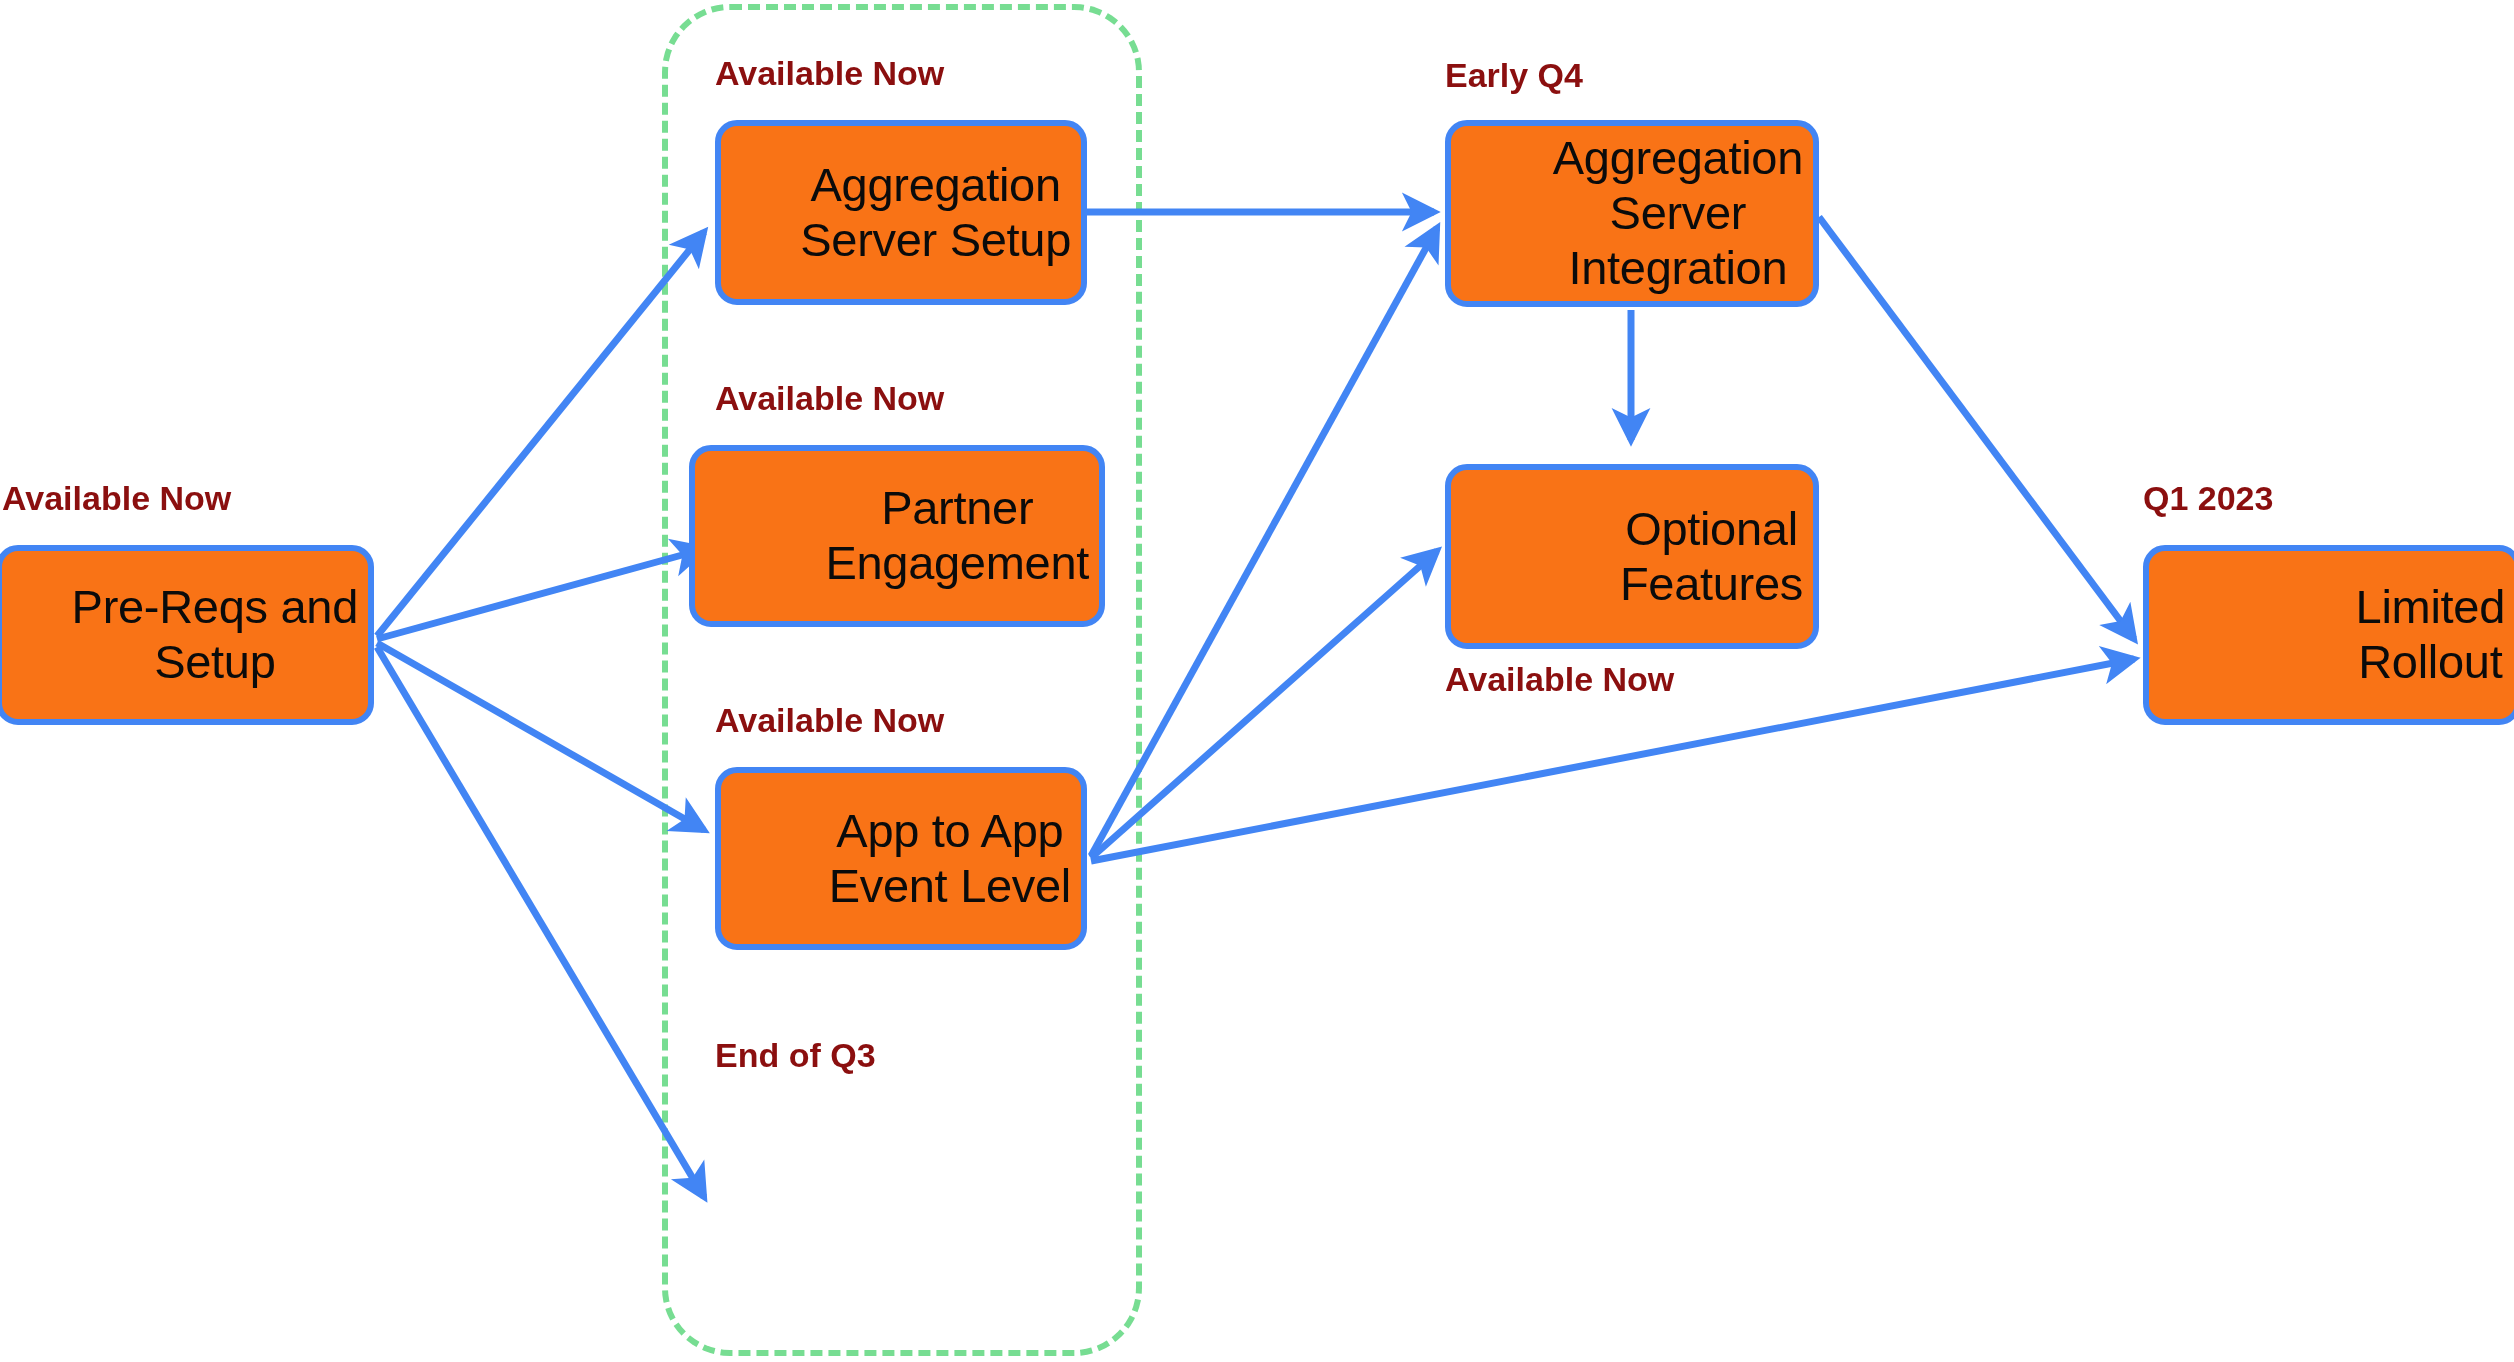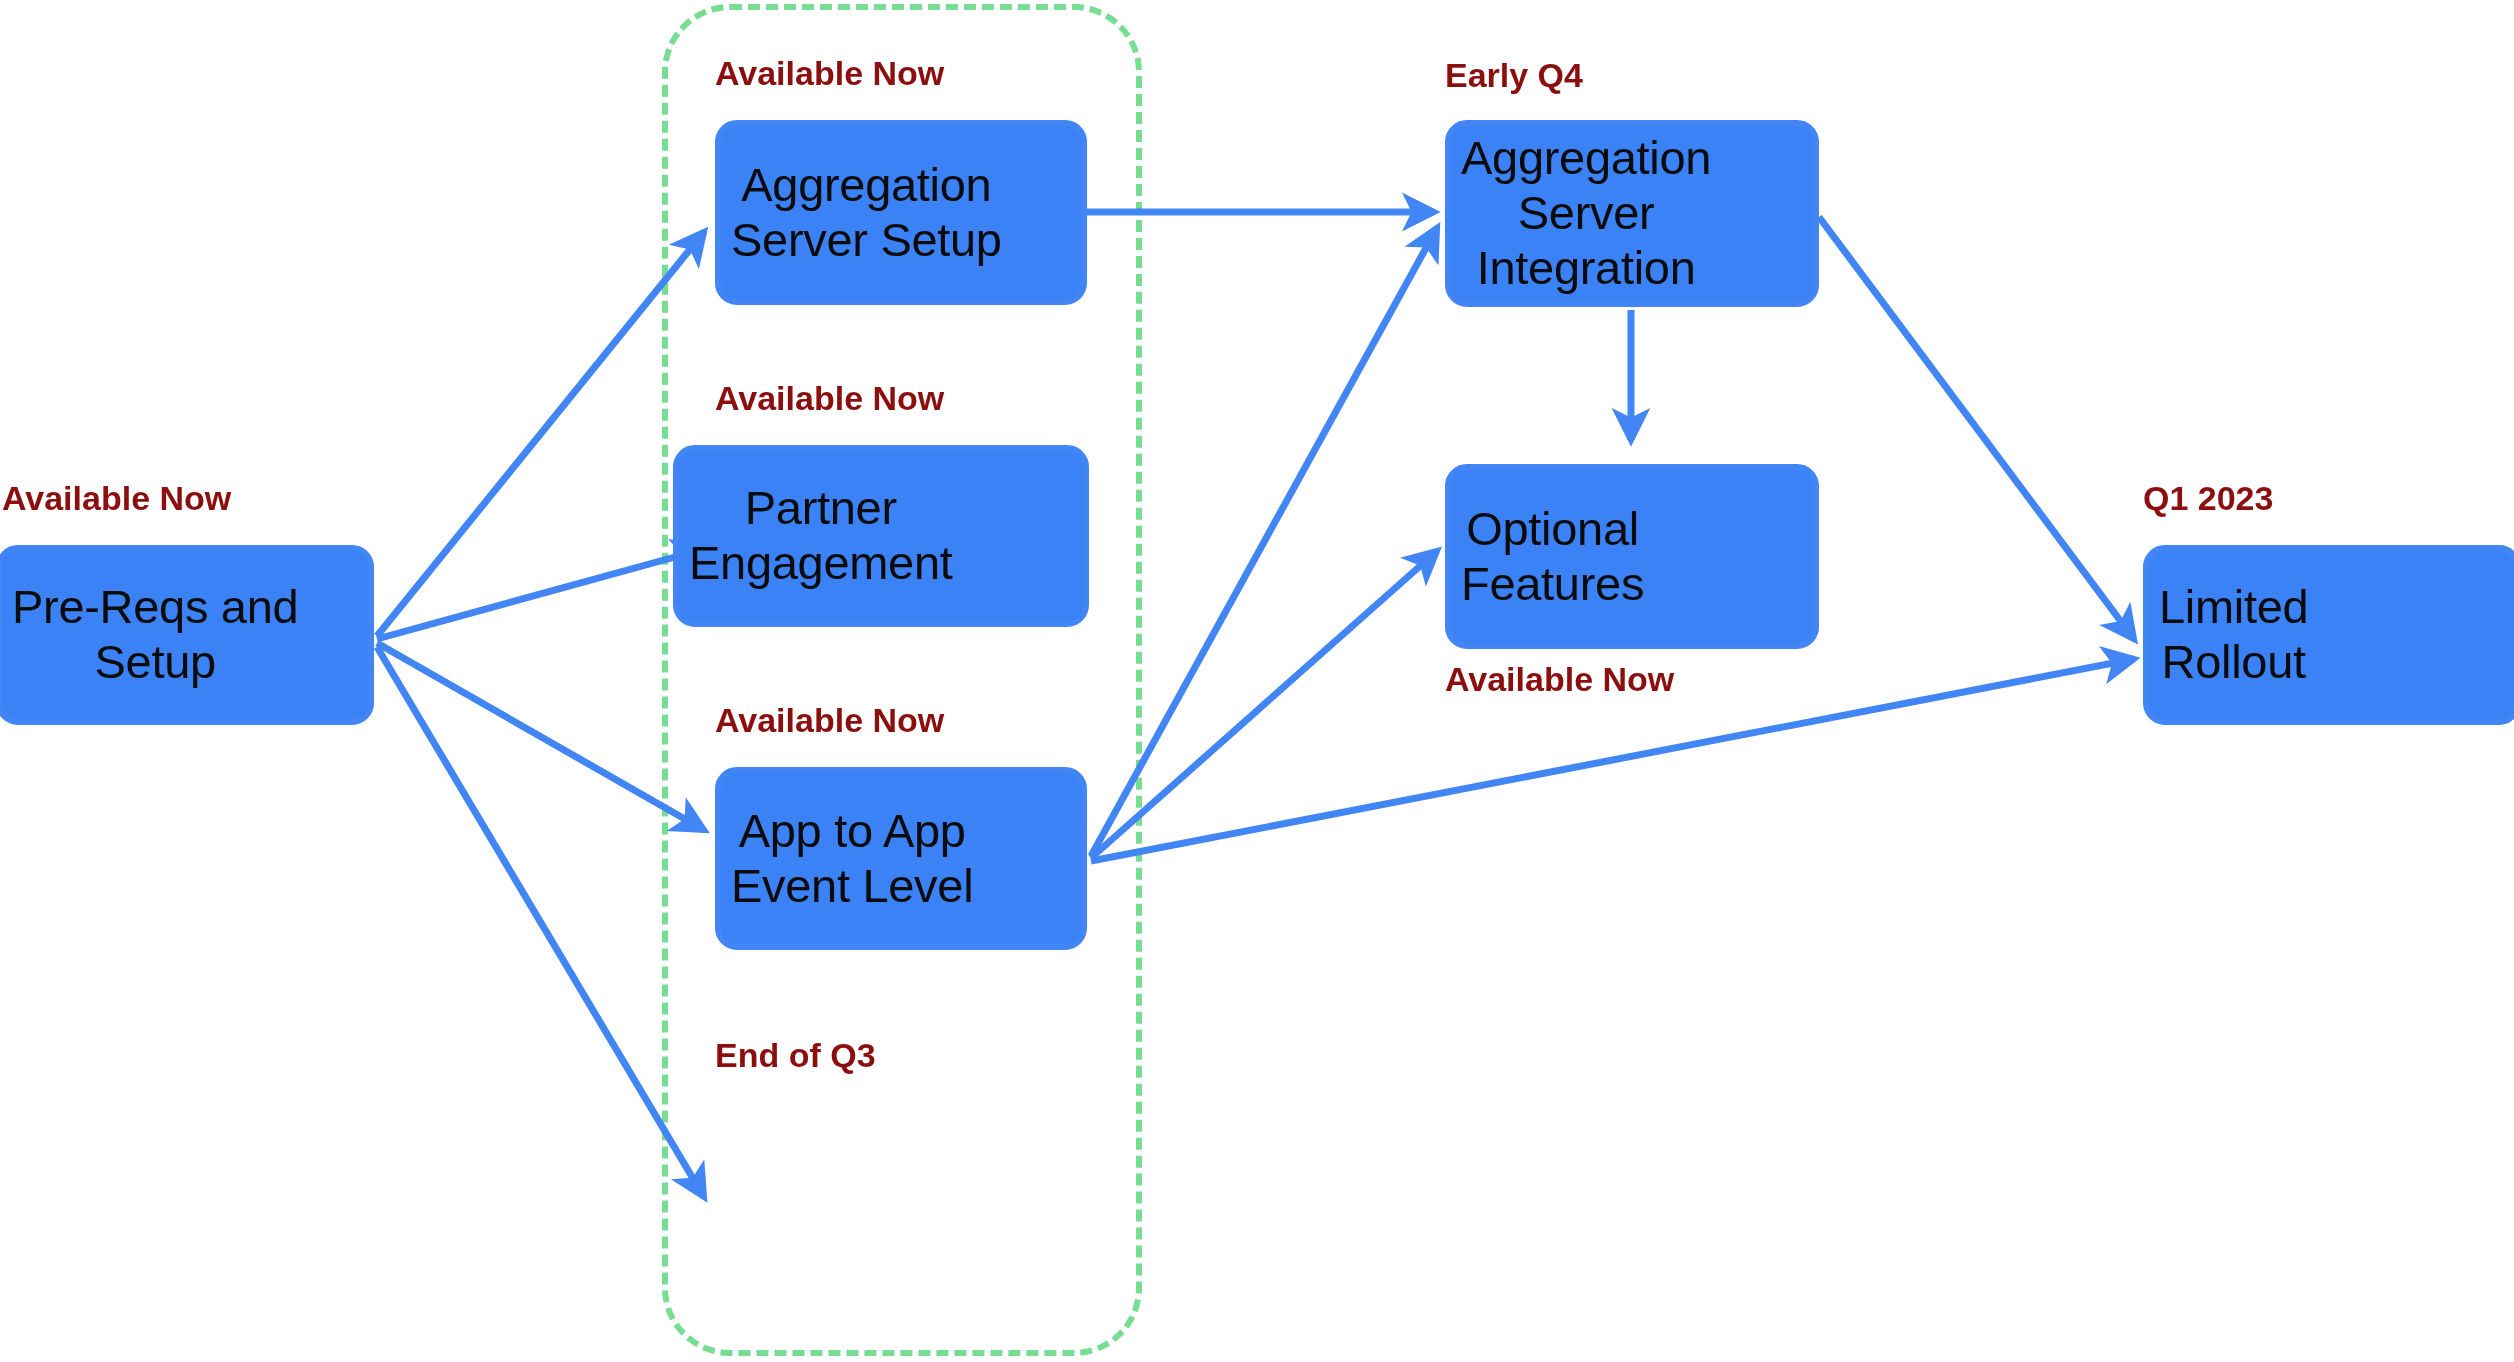--- a/index.html
+++ b/index.html
@@ -30,24 +30,24 @@
     box-sizing: border-box;
     border: 6px dashed #77dd92;
     border-radius: 68px;
     background: transparent;
   }
   .node {
     position: absolute;
     box-sizing: border-box;
     border: 6px solid #4285f4;
     border-radius: 22px;
-    background: #3b82f6;
+    background: #f97316;
     display: flex;
     align-items: center;
-    justify-content: flex-start;
+    justify-content: flex-end;
     text-align: center;
   }
   .node-label {
     color: #0b0b0b;
     font-size: 47px;
     line-height: 1.17;
     letter-spacing: -0.3px;
     font-weight: 400;
     padding: 0 10px;
     white-space: pre-line;
@@ -112,21 +112,21 @@
   <div class="node" style="left:-4px; top:545px; width:378px; height:180px;">
     <span class="node-label">Pre-Reqs and
 Setup</span>
   </div>
 
   <div class="node" style="left:715px; top:120px; width:372px; height:185px;">
     <span class="node-label">Aggregation
 Server Setup</span>
   </div>
 
-  <div class="node" style="left:673px; top:445px; width:416px; height:182px;">
+  <div class="node" style="left:689px; top:445px; width:416px; height:182px;">
     <span class="node-label">Partner
 Engagement</span>
   </div>
 
   <div class="node" style="left:715px; top:767px; width:372px; height:183px;">
     <span class="node-label">App to App
 Event Level</span>
   </div>
 
 

